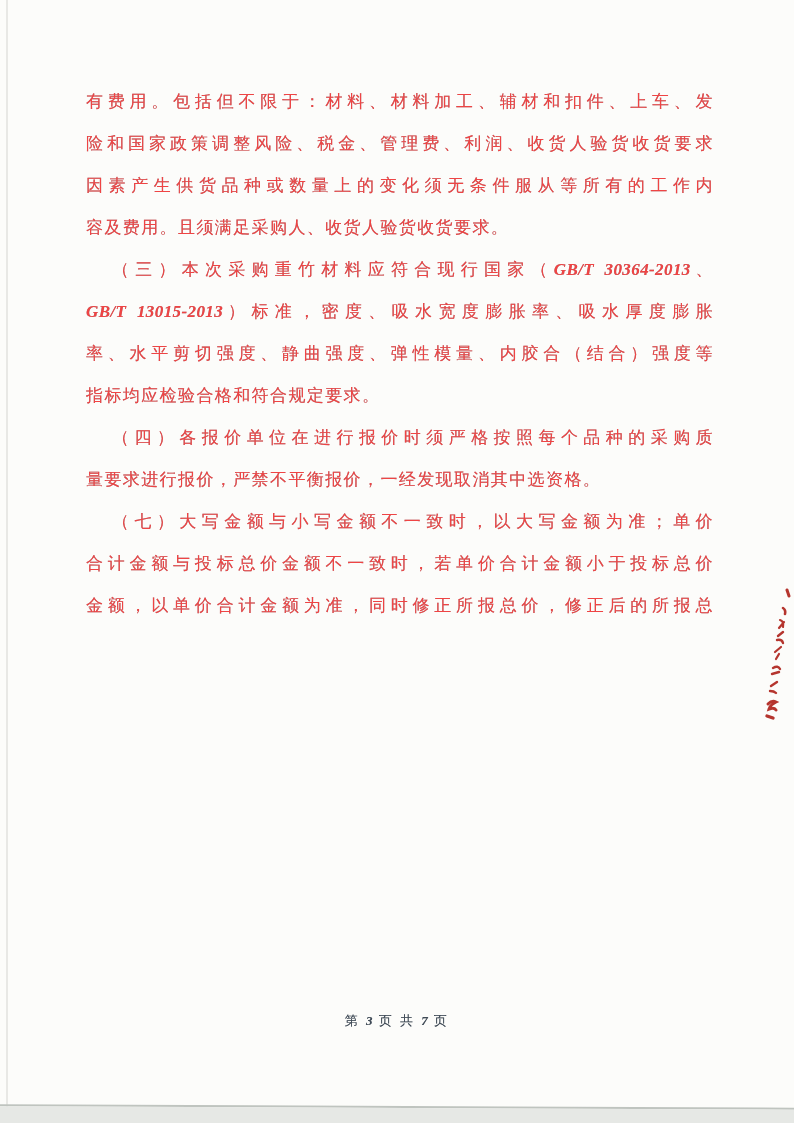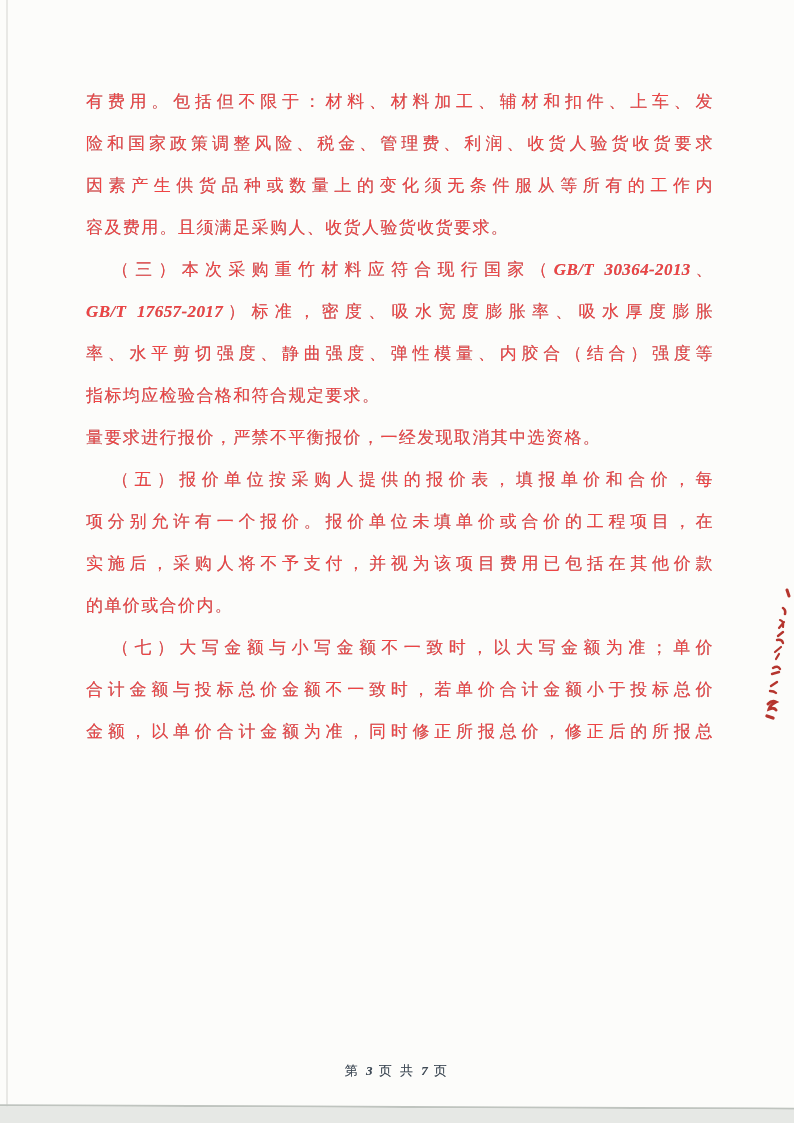--- a/index.html
+++ b/index.html
@@ -40,21 +40,21 @@
   }
   .line.first{padding-left:26px;}
   .line.last{text-align-last:left;font-family:Liberation Serif, serif;}
   .lat{
     font-family:"Liberation Serif","DejaVu Serif",serif;
     font-weight:bold;
     letter-spacing:.4px;
     font-style:italic;
   }
   .footer{
-    position:absolute;left:0;right:0;top:1062px;
+    position:absolute;left:0;right:0;top:1012px;
     text-align:center;
     font-size:13px;
     letter-spacing:2.5px;
     color:#3f4a56;
     text-shadow:0 0 .5px rgba(63,74,86,.5);
   }
   .red-mark{
     position:absolute;left:763px;top:586px;width:28px;height:140px;
     pointer-events:none;
   }
@@ -68,32 +68,27 @@
 
   <div class="doc-body">
       <div class="paragraph">
         <div class="line">有费用。包括但不限于：材料、材料加工、辅材和扣件、上车、发</div>
         <div class="line">险和国家政策调整风险、税金、管理费、利润、收货人验货收货要求</div>
         <div class="line">因素产生供货品种或数量上的变化须无条件服从等所有的工作内</div>
         <div class="line last">容及费用。且须满足采购人、收货人验货收货要求。</div>
       </div>
       <div class="paragraph">
         <div class="line first">（三）本次采购重竹材料应符合现行国家（<span class="lat">GB/T</span> <span class="lat">30364-2013</span>、</div>
-        <div class="line"><span class="lat">GB/T</span> <span class="lat">17657-2017</span>）标准，密度、吸水宽度膨胀率、吸水厚度膨胀</div>
+        <div class="line"><span class="lat">GB/T</span> <span class="lat">13015-2013</span>）标准，密度、吸水宽度膨胀率、吸水厚度膨胀</div>
         <div class="line">率、水平剪切强度、静曲强度、弹性模量、内胶合（结合）强度等</div>
         <div class="line last">指标均应检验合格和符合规定要求。</div>
       </div>
       <div class="paragraph">
+        <div class="line first">（四）各报价单位在进行报价时须严格按照每个品种的采购质</div>
         <div class="line last">量要求进行报价，严禁不平衡报价，一经发现取消其中选资格。</div>
-      </div>
-      <div class="paragraph">
-        <div class="line first">（五）报价单位按采购人提供的报价表，填报单价和合价，每</div>
-        <div class="line">项分别允许有一个报价。报价单位未填单价或合价的工程项目，在</div>
-        <div class="line">实施后，采购人将不予支付，并视为该项目费用已包括在其他价款</div>
-        <div class="line last">的单价或合价内。</div>
       </div>
       <div class="paragraph">
         <div class="line first">（七）大写金额与小写金额不一致时，以大写金额为准；单价</div>
         <div class="line">合计金额与投标总价金额不一致时，若单价合计金额小于投标总价</div>
         <div class="line">金额，以单价合计金额为准，同时修正所报总价，修正后的所报总</div>
       </div>
     </div>
 
   <div class="footer">
     <span id="footer-label">第 <span class="lat">3</span> 页 共 <span class="lat">7</span> 页</span>

